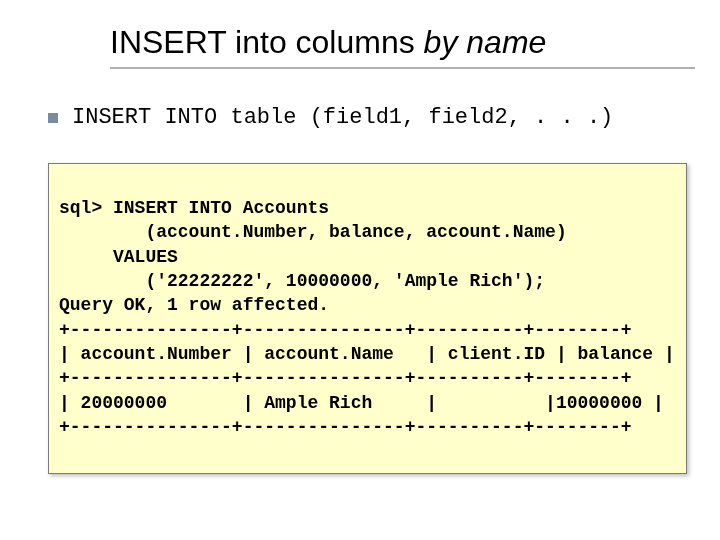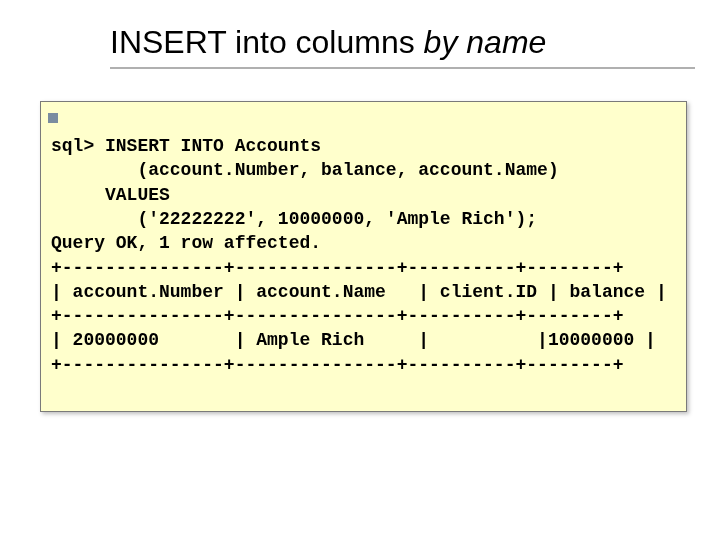--- a/index.html
+++ b/index.html
@@ -53,20 +53,21 @@
     width: 10px;
     height: 10px;
     background: #7a8ca0;
   }
   .bullet-text {
     padding-left: 22px;
     white-space: pre;
   }
   .sql-box {
     margin-top: 28px;
+    margin-left: 8px;
     margin-right: 8px;
     border: 1px solid #7a7a7a;
     background: #ffffcc;
     box-shadow: 2px 2px 4px rgba(0,0,0,0.25);
     padding: 8px 10px 10px 10px;
     font-family: "Courier New", Courier, monospace;
     font-size: 18px;
     font-weight: bold;
     line-height: 1.35;
     color: #000;
@@ -81,20 +82,21 @@
 
   <div class="title-wrap">
     <div class="title-line">
       <span>INSERT into columns </span><span class="italic">by name</span>
     </div>
     <hr class="title-rule">
   </div>
 
   <div class="bullet-block">
     <div class="bullet-square"></div>
+    <div class="bullet-text">INSERT INTO table (field1, field2, . . .)</div>
   </div>
 
   <div class="sql-box">
 <span>sql&gt; INSERT INTO Accounts</span>
 <span>        (account.Number, balance, account.Name)</span>
 <span>     VALUES</span>
 <span>        ('22222222', 10000000, 'Ample Rich');</span>
 <span>Query OK, 1 row affected.</span>
 <span>+---------------+---------------+----------+--------+</span>
 <span>| account.Number | account.Name   | client.ID | balance |</span>

